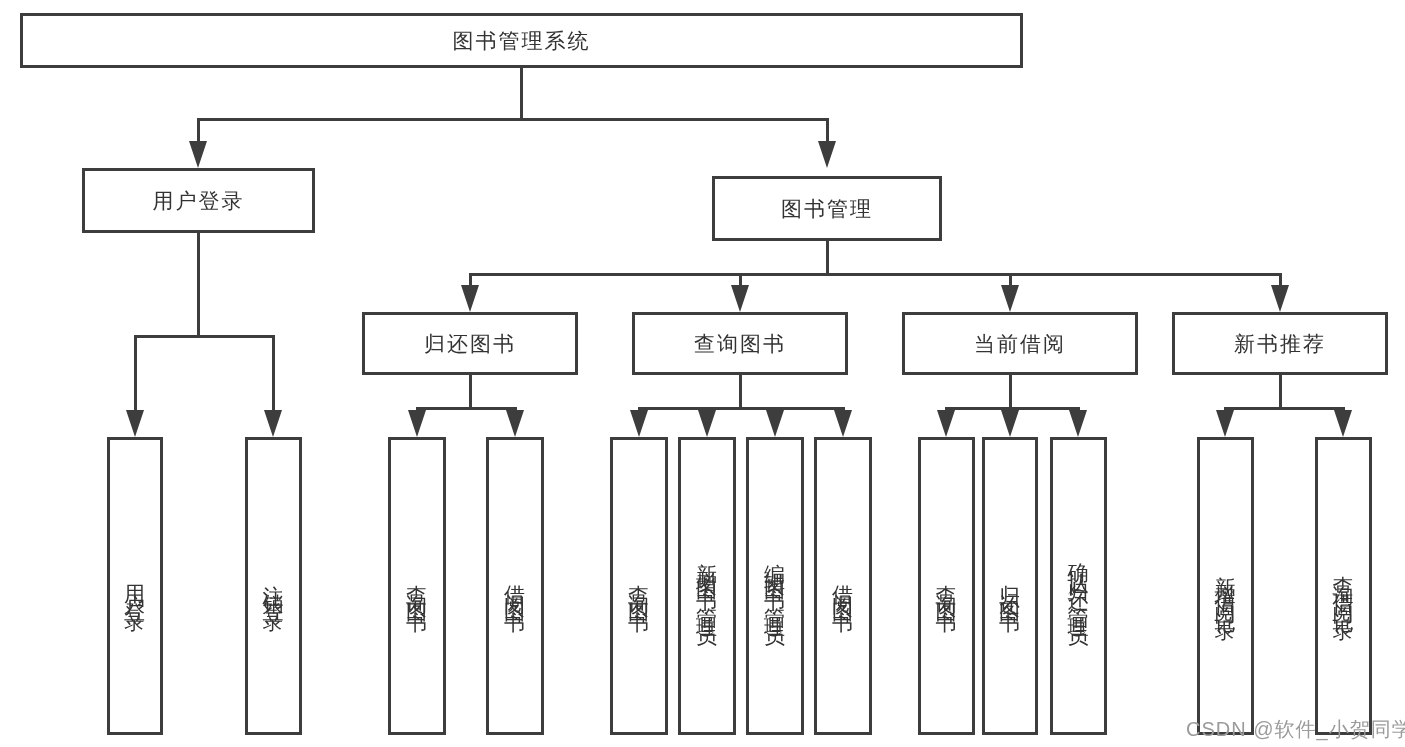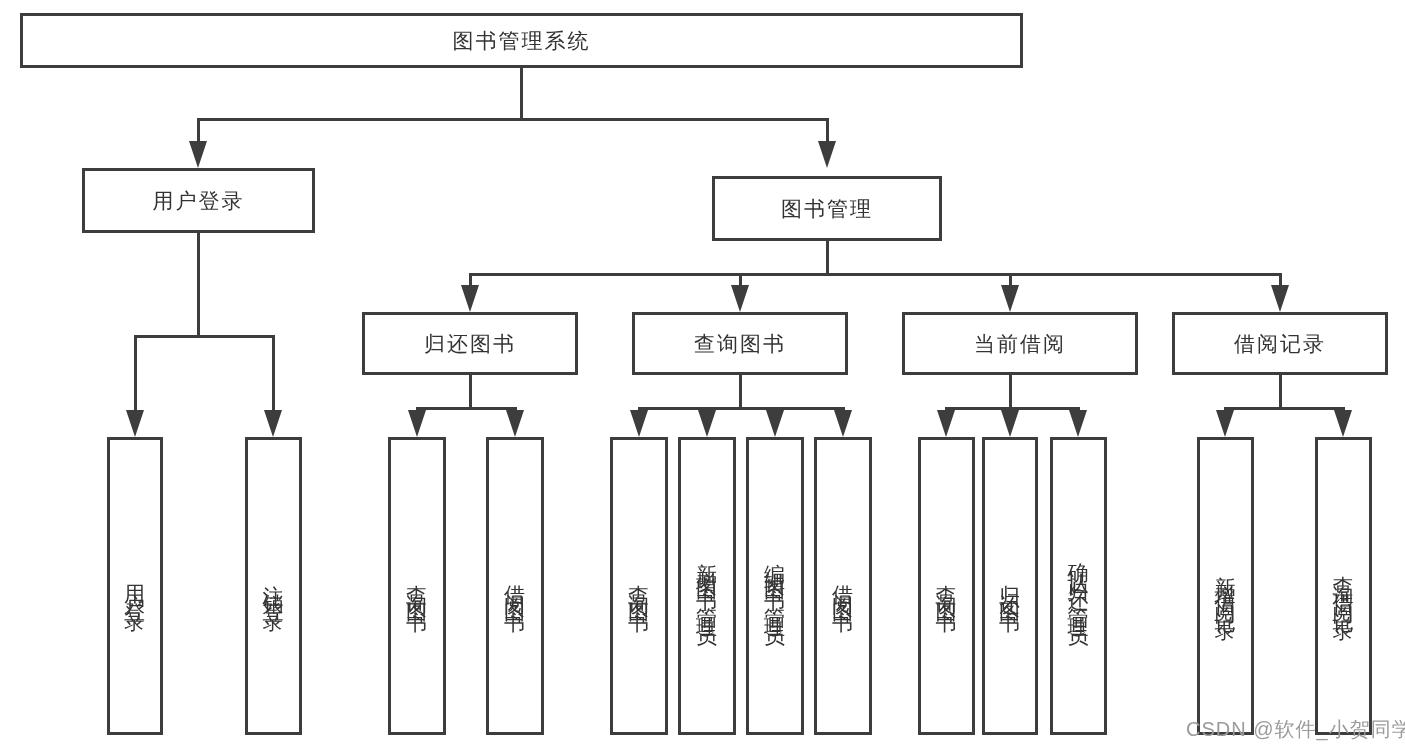--- a/index.html
+++ b/index.html
@@ -127,21 +127,21 @@
   <div class="node h" style="left:362px; top:312px; width:216px; height:63px;">
     <span class="lbl">归还图书</span>
   </div>
   <div class="node h" style="left:632px; top:312px; width:216px; height:63px;">
     <span class="lbl">查询图书</span>
   </div>
   <div class="node h" style="left:902px; top:312px; width:236px; height:63px;">
     <span class="lbl">当前借阅</span>
   </div>
   <div class="node h" style="left:1172px; top:312px; width:216px; height:63px;">
-    <span class="lbl">借阅记录</span>
+    <span class="lbl">新书推荐</span>
   </div>
 
   <div class="node v" style="left:107px; top:437px; width:56px; height:298px;">
     <span class="lbl">用户登录</span>
   </div>
   <div class="node v" style="left:245px; top:437px; width:57px; height:298px;">
     <span class="lbl">注销登录</span>
   </div>
 
   <div class="node v" style="left:388px; top:437px; width:58px; height:298px;">

